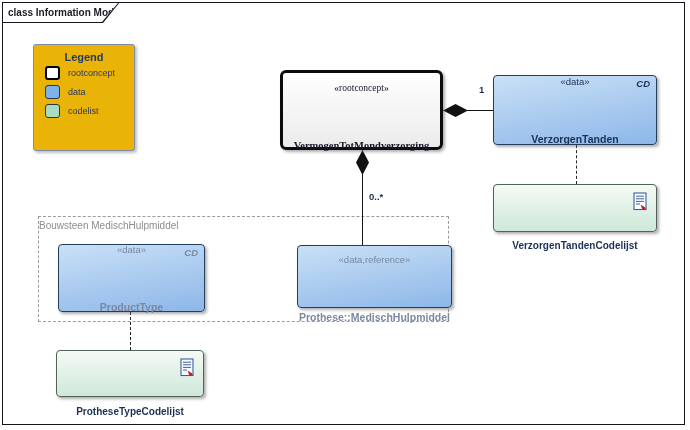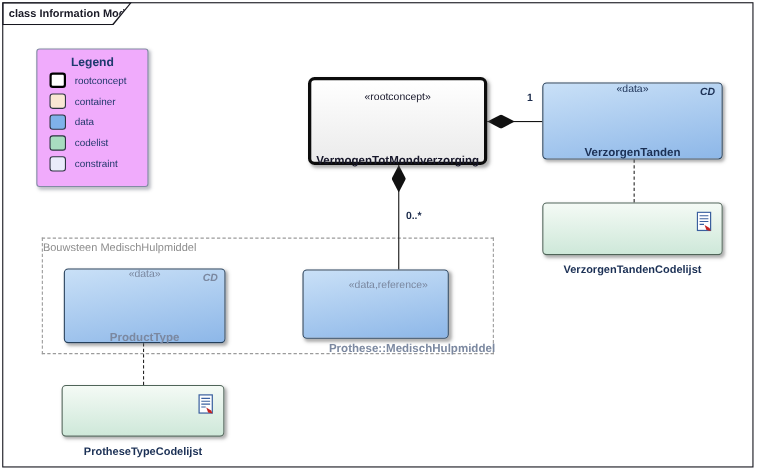--- a/index.html
+++ b/index.html
@@ -9,49 +9,49 @@
   }
   
   .frame{position:absolute;left:2px;top:2px;width:683px;height:423px;
     border:1px solid #15151d;box-sizing:border-box;}
   .tab-outer{position:absolute;left:2px;top:2px;width:118px;height:21px;
     background:#15151d;clip-path:polygon(0 0,118px 0,101px 100%,0 100%);z-index:5;}
   .tab-inner{position:absolute;left:1px;top:1px;width:116px;height:19px;
     background:#ffffff;clip-path:polygon(0 0,115px 0,99px 100%,0 100%);}
   .tab-label{font-size:10px;font-weight:bold;color:#1a1a26;line-height:19px;padding-left:5px;white-space:nowrap;}
   
-  .legend{position:absolute;left:33px;top:44px;width:102px;height:126px;
-    background:#f0abfc;border:1px solid #828ba4;border-radius:3px;
+  .legend{position:absolute;left:33px;top:44px;width:102px;height:107px;
+    background:#eab308;border:1px solid #828ba4;border-radius:3px;
     box-shadow:2px 2px 3px rgba(110,115,130,.45);box-sizing:border-box;z-index:6;}
   .legend-title{text-align:center;font-size:11px;font-weight:bold;color:#1e3a6e;margin-top:6px;}
   .legend-row{display:flex;align-items:center;height:19px;padding-left:11px;margin-top:0px;}
   .legend-row:first-of-type{margin-top:4px;}
   .swatch{width:15px;height:14px;border:1px solid #2e3442;border-radius:3px;box-sizing:border-box;flex:0 0 auto;}
   .sw-root{background:#ffffff;border:2px solid #000000;}
   .sw-container{background:#f9e7d3;}
   .sw-data{background:#7fb2ea;}
   .sw-codelist{background:#a8dcc0;}
   .sw-constraint{background:#e9ebfa;}
   .legend-label{font-size:9px;color:#21386b;margin-left:8px;white-space:nowrap;}
   
   .node{position:absolute;box-sizing:border-box;border-radius:4px;
     box-shadow:2px 2px 3px rgba(95,95,95,.5);z-index:6;text-align:center;}
   .node .stereo{font-size:9.5px;line-height:13px;}
   .node .nname{font-size:10.5px;font-weight:bold;line-height:14px;margin-top:44px;}
   .corner-cd{position:absolute;top:2px;right:6px;font-size:9.5px;font-style:italic;font-weight:600;}
   .rootconcept-box{left:280px;top:70px;width:163px;height:80px;
     border:3px solid #0c0c0c;border-radius:6px;padding-top:9px;
     background:linear-gradient(180deg,#ffffff 0%,#ebebeb 100%);}
-  .rootconcept-box .stereo,.rootconcept-box .nname{color:#17172a;}
+  .rootconcept-box .stereo,.rootconcept-box .nname{color:#17172a;font-family:Liberation Serif, serif;}
   .data-box{border:1.5px solid #243f5b;background:linear-gradient(170deg,#c9e0f7 0%,#8db7e8 100%);align-items:center;}
   .vz-box{left:493px;top:75px;width:164px;height:70px;display:flex;flex-direction:column;justify-content:center;}
   .vz-box .stereo,.vz-box .nname,.vz-box .corner-cd{color:#1b3055;}
   .pt-box{left:58px;top:244px;width:147px;height:68px;display:flex;flex-direction:column;justify-content:center;}
   .pt-box .stereo,.pt-box .nname,.pt-box .corner-cd{color:#7b88a0;}
-  .pr-box{left:275px;top:245px;width:133px;height:63px;padding-top:7px;padding-left:23px;}
+  .pr-box{left:297px;top:245px;width:155px;height:63px;padding-top:7px;}
   .pr-box .stereo,.pr-box .nname{color:#7b88a0;}
   .codelist-box{border:1.5px solid #4f6458;background:linear-gradient(180deg,#f4faf5 0%,#cee8d9 100%);padding-top:10px;}
   .codelist-box .nname{color:#1b3055;font-size:10px;}
   .cl1{left:493px;top:184px;width:164px;height:48px;}
   .cl2{left:56px;top:350px;width:148px;height:47px;}
   .doc-icon{position:absolute;top:7px;right:8px;width:15px;height:19px;}
   
   .boundary{position:absolute;left:38px;top:216px;width:411px;height:106px;
     border:1px dashed #9b9b9b;box-sizing:border-box;z-index:2;}
   .boundary-label{position:absolute;top:3px;left:0;width:100%;
@@ -76,34 +76,26 @@
     </div>
   </div>
 
   <div class="legend">
     <div class="legend-title">Legend</div>
     <div class="legend-row">
       <span class="swatch sw-root"></span>
       <span class="legend-label">rootconcept</span>
     </div>
     <div class="legend-row">
-      <span class="swatch sw-container"></span>
-      <span class="legend-label">container</span>
-    </div>
-    <div class="legend-row">
       <span class="swatch sw-data"></span>
       <span class="legend-label">data</span>
     </div>
     <div class="legend-row">
       <span class="swatch sw-codelist"></span>
       <span class="legend-label">codelist</span>
-    </div>
-    <div class="legend-row">
-      <span class="swatch sw-constraint"></span>
-      <span class="legend-label">constraint</span>
     </div>
   </div>
 
   <div class="boundary">
     <div class="boundary-label">Bouwsteen MedischHulpmiddel</div>
   </div>
 
   <div class="conn h-line" style="left:443px;top:110px;width:50px;"></div>
   <div class="conn diamond" style="left:443px;top:104px;width:25px;height:13px;"></div>
   <div class="mult" style="left:479px;top:84px;">1</div>

